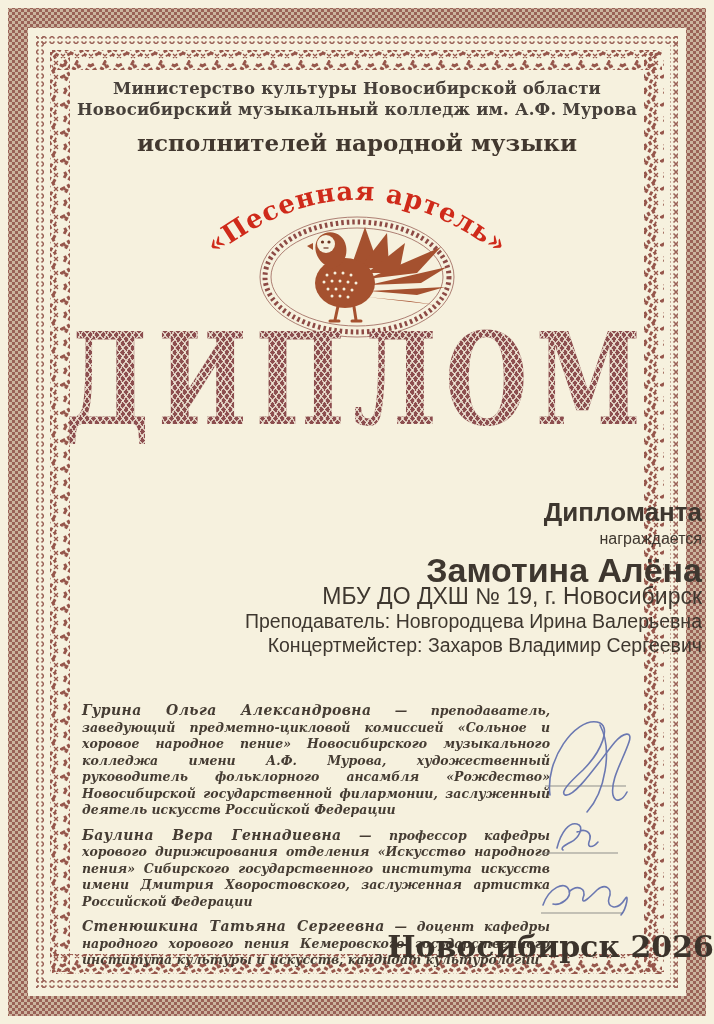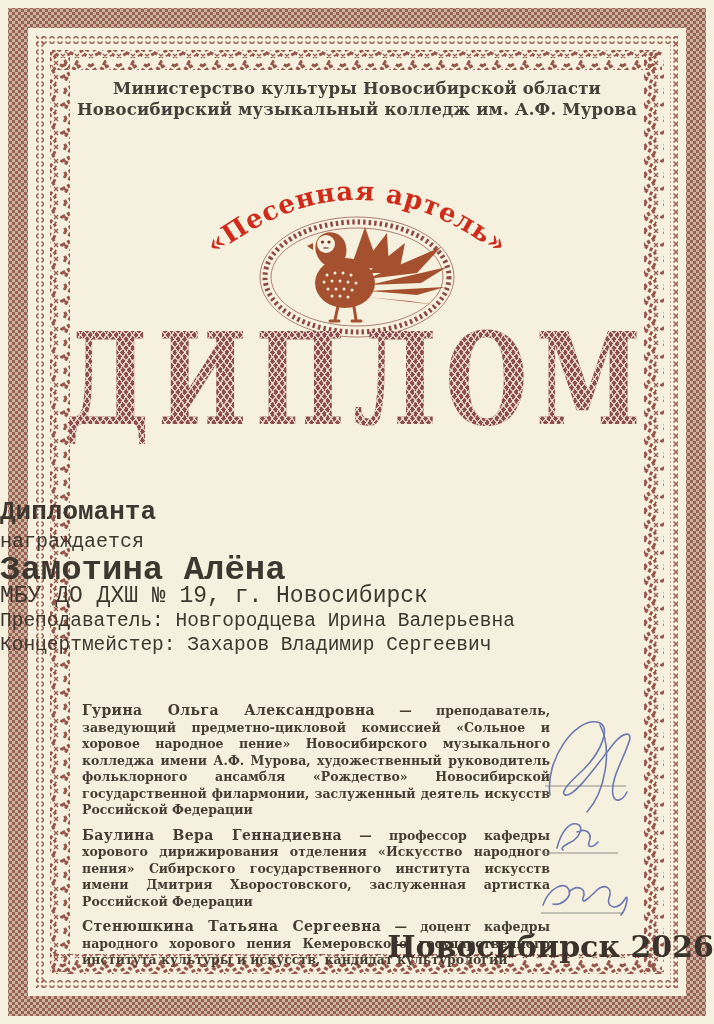--- a/index.html
+++ b/index.html
@@ -30,33 +30,33 @@
     color:#8c4e4f;
     background-image:
       repeating-linear-gradient(45deg, rgba(246,241,222,.75) 0 1.3px, rgba(246,241,222,0) 1.3px 4.6px),
       repeating-linear-gradient(-45deg, rgba(246,241,222,.75) 0 1.3px, rgba(246,241,222,0) 1.3px 4.6px),
       linear-gradient(#8c4e4f,#8c4e4f);
     -webkit-background-clip:text; background-clip:text;
     -webkit-text-fill-color:transparent;
   }
 
   
-  .award { left:0; right:12px; text-align:left; font-family:Liberation Mono, monospace; }
+  .award { left:0; right:12px; text-align:right; font-family:Liberation Sans, sans-serif; }
   .degree       { top:497px; font-size:26px; font-weight:bold; }
-  .awarded      { top:530px; font-size:20px; }
+  .awarded      { top:530px; font-size:16px; }
   .recipient    { top:551px; font-size:34px; font-weight:bold; }
   .school       { top:583px; font-size:23px; }
   .teacher      { top:610px; font-size:19.5px; }
   .concert      { top:634px; font-size:19.5px; }
 
   
   .jury { left:82px; top:702px; width:468px; text-align:left;
     font-weight:bold; color:#453c33; }
   .jury-chair { font-size:13px; margin-bottom:10px; }
-  .jury-member { font-size:12.5px; line-height:16.5px; margin-bottom:8px; text-align:justify; }
+  .jury-member { font-size:12.5px; line-height:16.5px; margin-bottom:8px; text-align:justify;font-style:italic; }
   .jury-name { font-size:14px; letter-spacing:.4px; }
 
   
   .sig-svg { left:505px; top:700px; width:150px; height:230px; overflow:visible; }
 
   
   .footer { top:929px; left:0; right:0; text-align:right;
     font-size:30px; font-weight:bold; color:#3b332b; }
 </style>
 </head>
@@ -99,20 +99,21 @@
     <rect x="52" y="954" width="610" height="20" fill="url(#zigh)"></rect>
     <rect x="50" y="52" width="20" height="920" fill="url(#zigv)"></rect>
     <rect x="644" y="52" width="20" height="920" fill="url(#zigv)"></rect>
   </svg>
 
   <div class="layer org-block">
     <div>Министерство культуры Новосибирской области</div>
     <div>Новосибирский музыкальный колледж им. А.Ф. Мурова</div>
   </div>
   <div class="layer contest-block">
+    <div>исполнителей народной музыки</div>
   </div>
 
   <svg class="layer emblem" width="360" height="178" viewBox="0 0 360 178" aria-hidden="true">
     <path id="arcpath" d="M42,80 Q180,-24 318,80" fill="none"></path>
     <text font-family="DejaVu Serif, serif" font-size="26" font-weight="bold" fill="#cf2a1a" letter-spacing="1">
       <textPath href="#arcpath" startOffset="50%" text-anchor="middle">«Песенная артель»</textPath>
     </text>
     <g>
       <ellipse cx="180" cy="105" rx="97" ry="60" fill="none" stroke="#9a6257" stroke-width="1" opacity=".8"></ellipse>
       <ellipse cx="180" cy="105" rx="92" ry="55" fill="none" stroke="#8d4a45" stroke-width="5" stroke-dasharray="2.5 3"></ellipse>

